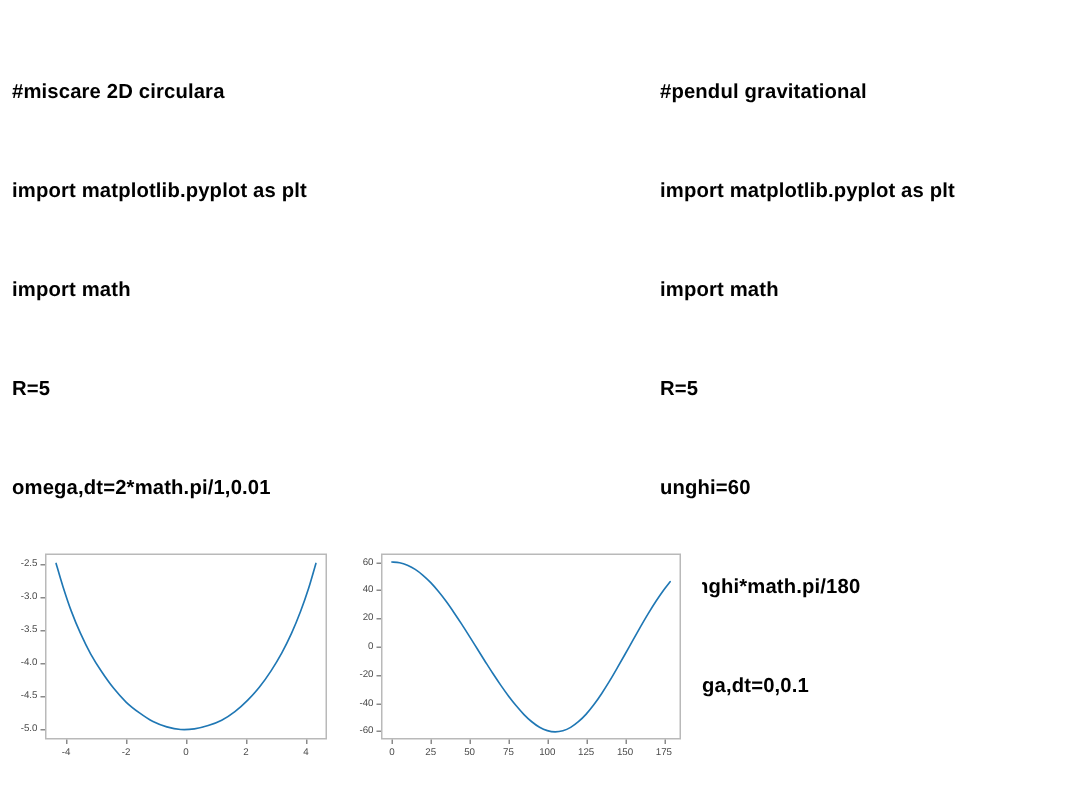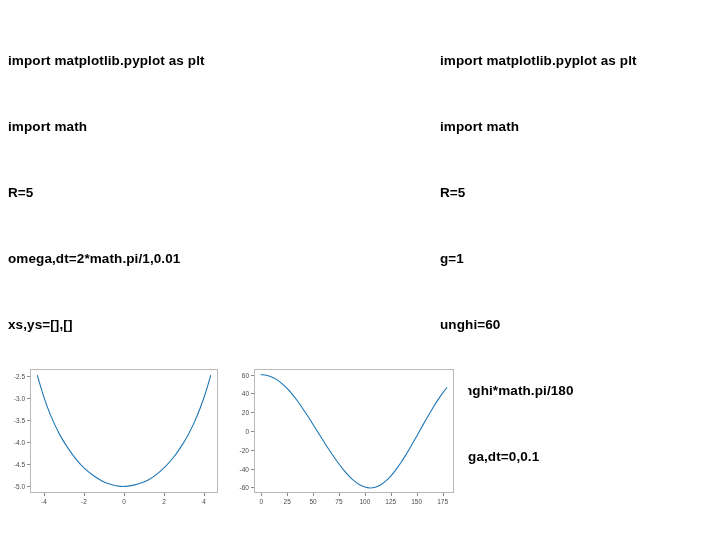--- a/index.html
+++ b/index.html
@@ -92,41 +92,42 @@
     stroke-linecap: round;
     stroke-linejoin: round;
   }
 </style>
 </head>
 <body>
 
 <div class="slide">
 
   <div class="code-col" id="code-left">
+    <div class="code-line">#miscare 2D circulara</div>
     <div class="code-line">import matplotlib.pyplot as plt</div>
     <div class="code-line">import math</div>
     <div class="code-line">R=5</div>
     <div class="code-line">omega,dt=2*math.pi/1,0.01</div>
     <div class="code-line">xs,ys=[],[]</div>
     <div class="code-line">for t in range(90):</div>
     
     
     
     
     
     
     
     
   </div>
 
   <div class="code-col" id="code-right">
+    <div class="code-line">#pendul gravitational</div>
     <div class="code-line">import matplotlib.pyplot as plt</div>
     <div class="code-line">import math</div>
     <div class="code-line">R=5</div>
-    <div class="code-line">g=1</div>
     <div class="code-line">unghi=60</div>
     <div class="code-line">a=unghi*math.pi/180</div>
     <div class="code-line">omega,dt=0,0.1</div>
     
     
     
     
     
     
     

